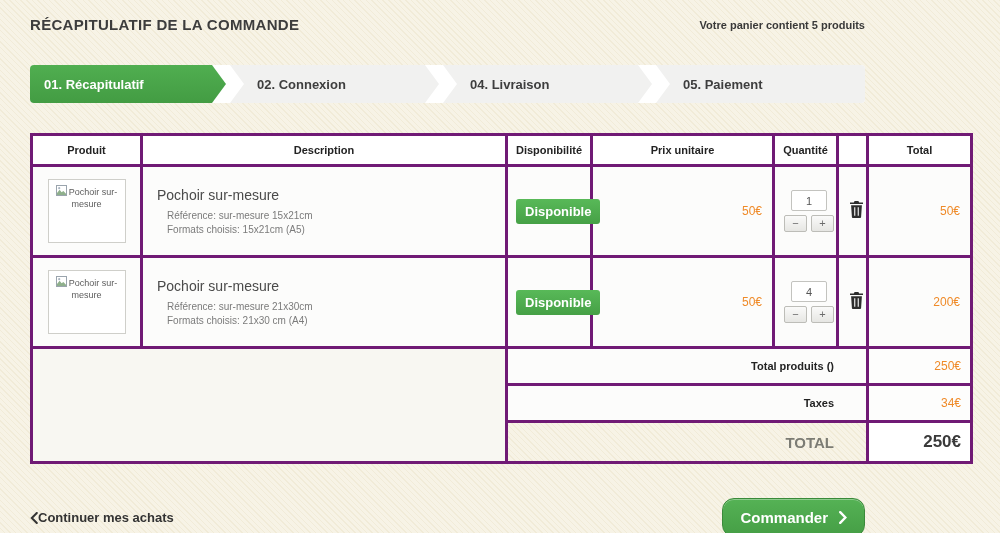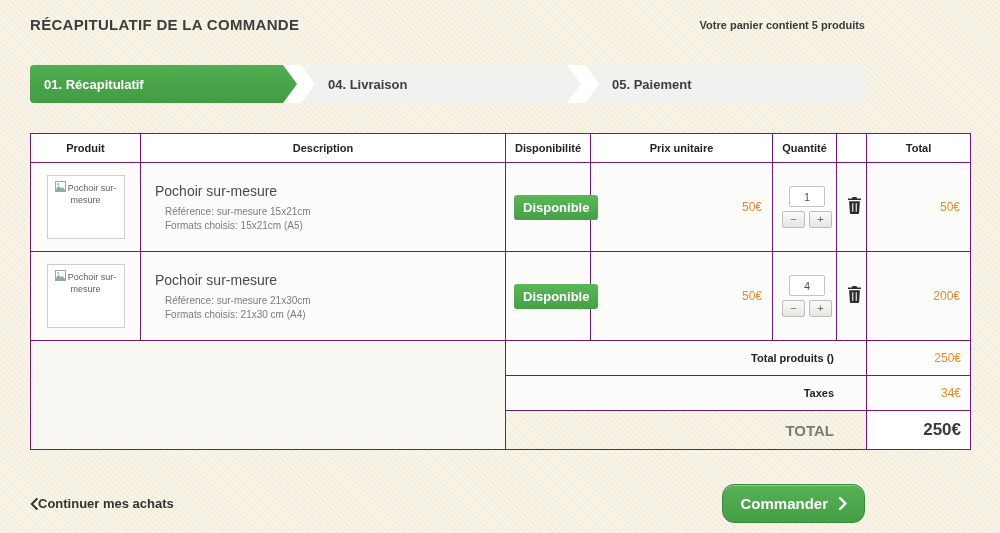--- a/index.html
+++ b/index.html
@@ -27,21 +27,21 @@
     padding-left: 27px; cursor: default;
     clip-path: polygon(0 0, calc(100% - 14px) 0, 100% 50%, calc(100% - 14px) 100%, 0 100%, 14px 50%);
   }
   .step + .step { margin-left: 4px; }
   .step.first { clip-path: polygon(0 0, calc(100% - 14px) 0, 100% 50%, calc(100% - 14px) 100%, 0 100%); padding-left: 14px; }
   .step.last  { clip-path: polygon(0 0, 100% 0, 100% 100%, 0 100%, 14px 50%); }
   .step.active { background: linear-gradient(#50ae50, #439c43); color: #ffffff; text-align: center; }
 
   
   table.cart { width: 940px; table-layout: fixed; border-collapse: collapse; margin-top: 30px; font-size: 11px; }
-  table.cart th, table.cart td { border: 1px solid #701a75; }
+  table.cart th, table.cart td { border: 3px solid #701a75; }
   table.cart th {
     background: #ffffff; font-size: 11px; font-weight: bold; color: #232323;
     padding: 8px 8px; text-align: center;
   }
   th.al { text-align: left; padding-left: 14px; }
   th.ar { text-align: right; padding-right: 9px; }
   tr.item-row td { background: #fcfcfb; padding: 12px 8px; vertical-align: middle; }
 
   .thumb {
     width: 78px; height: 64px; margin: 0 auto; background: #ffffff;
@@ -107,20 +107,23 @@
 <div class="wrap">
 
   <div class="topbar">
     <div class="page-title">RÉCAPITULATIF DE LA COMMANDE</div>
     <div class="cart-status">Votre panier contient 5 produits</div>
   </div>
 
   <div class="steps">
     <div class="step first active">
       <span>01. Récapitulatif</span>
+    </div>
+    <div class="step">
+      <span>02. Connexion</span>
     </div>
     <div class="step">
       <span>04. Livraison</span>
     </div>
     <div class="step last">
       <span>05. Paiement</span>
     </div>
   </div>
 
   <table class="cart">

